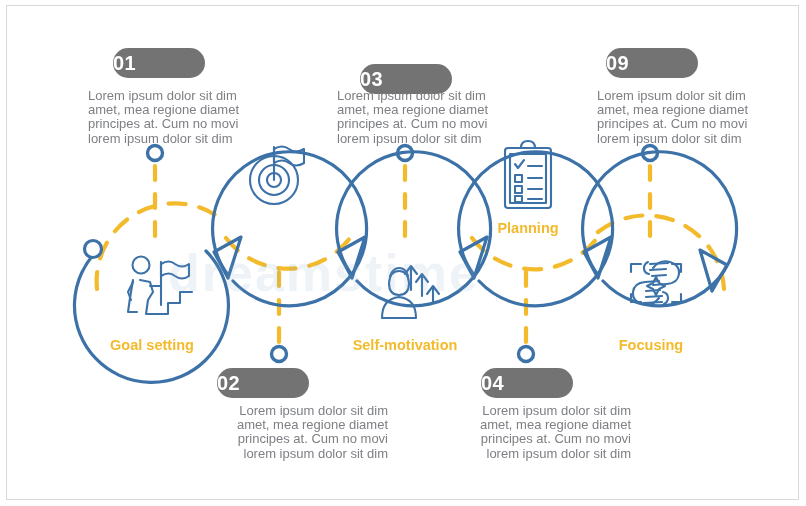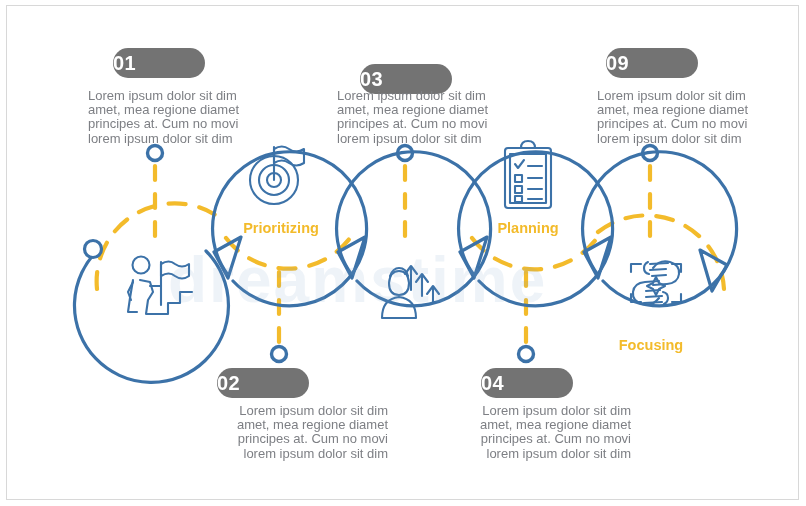--- a/index.html
+++ b/index.html
@@ -66,21 +66,21 @@
   .watermark {
     position: absolute;
     left: 0;
     top: 0;
     width: 806px;
     height: 506px;
     pointer-events: none;
   }
   .wm-text {
     position: absolute;
-    font-size: 64px;
+    font-size: 52px;
     font-weight: bold;
     color: rgba(120,165,200,0.13);
     letter-spacing: 2px;
     white-space: nowrap;
   }
 </style>
 </head>
 <body>
 
 <div id="stage">
@@ -213,17 +213,18 @@
   <div class="badge" style="left:360px; top:64px;">03</div>
   <div class="badge" style="left:481px; top:368px;">04</div>
   <div class="badge" style="left:606px; top:48px;">09</div>
 
   <div class="desc left-align" style="left:88px; top:89px;">Lorem ipsum dolor sit dim amet, mea regione diamet principes at. Cum no movi lorem ipsum dolor sit dim</div>
   <div class="desc right-align" style="left:228px; top:404px;">Lorem ipsum dolor sit dim amet, mea regione diamet principes at. Cum no movi lorem ipsum dolor sit dim</div>
   <div class="desc left-align" style="left:337px; top:89px;">Lorem ipsum dolor sit dim amet, mea regione diamet principes at. Cum no movi lorem ipsum dolor sit dim</div>
   <div class="desc right-align" style="left:471px; top:404px;">Lorem ipsum dolor sit dim amet, mea regione diamet principes at. Cum no movi lorem ipsum dolor sit dim</div>
   <div class="desc left-align" style="left:597px; top:89px;">Lorem ipsum dolor sit dim amet, mea regione diamet principes at. Cum no movi lorem ipsum dolor sit dim</div>
 
-  <div class="circle-label" style="left:181px; top:220px;">Prioritizing</div>
+  <div class="circle-label" style="left:52px; top:337px;">Goal setting</div>
+  <div class="circle-label" style="left:305px; top:337px;">Self-motivation</div>
   <div class="circle-label" style="left:428px; top:220px;">Planning</div>
   <div class="circle-label" style="left:551px; top:337px;">Focusing</div>
 
 </div>
 
 </body></html>

